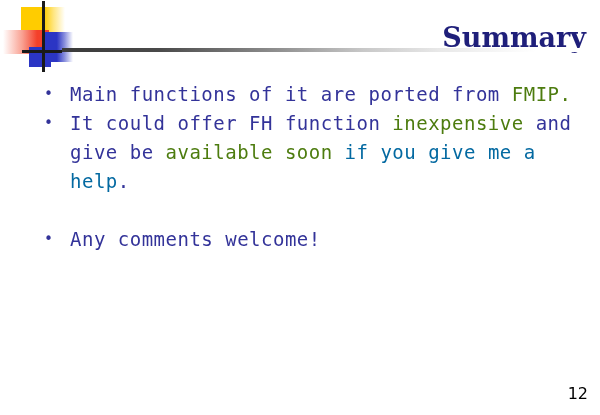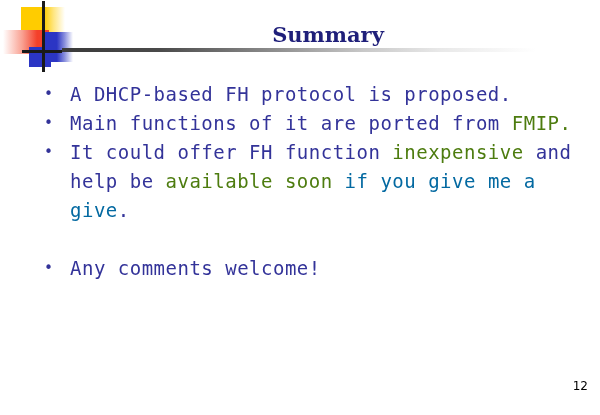--- a/index.html
+++ b/index.html
@@ -77,24 +77,24 @@
     height: 3px;
     background: #1a1a1a;
   }
 
   
   #title {
     position: absolute;
     left: 70px;
     top: 22px;
     width: 516px;
-    text-align: center;
+    text-align: right;
     font-family: "DejaVu Serif", serif;
     font-weight: bold;
-    font-size: 21px;
+    font-size: 27px;
     letter-spacing: 0px;
     color: #1F1F7A;
     white-space: nowrap;
   }
 
   
   #divider {
     position: absolute;
     left: 62px;
     top: 48px;
@@ -136,23 +136,23 @@
     display: inline;
   }
   .c-navy   { color: #333399; }
   .c-orange { color: #4d7c0f; }
   .c-magenta{ color: #0369a1; }
 
   
   #pagenum {
     position: absolute;
     right: 12px;
-    bottom: 22px;
+    bottom: 12px;
     font-family: "DejaVu Sans", sans-serif;
-    font-size: 12px;
+    font-size: 16px;
     color: #000000;
   }
 </style>
 </head>
 <body>
 
 <div id="slide">
 
   <div id="logo">
     <div class="sq sq-yellow"></div>
@@ -161,24 +161,23 @@
     <div class="sq sq-blue-b"></div>
     <div class="rule-v"></div>
     <div class="rule-h-short"></div>
   </div>
 
   <div id="title">Summary</div>
 
   <div id="divider"></div>
 
   <div id="body">
-      <div class="line"><span class="bullet">•</span><span class="txt c-navy">A DHCP-based FH protocol is proposed.</span></div>
       <div class="line"><span class="bullet">•</span><span class="txt c-navy">Main functions of it are ported from </span><span class="txt c-orange">FMIP.</span></div>
       <div class="line"><span class="bullet">•</span><span class="txt c-navy">It could offer FH function </span><span class="txt c-orange">inexpensive</span><span class="txt c-navy"> and</span></div>
-      <div class="line cont"><span class="txt c-navy">help be </span><span class="txt c-orange">available soon </span><span class="txt c-magenta">if you give me a</span></div>
-      <div class="line cont"><span class="txt c-magenta">give</span><span class="txt c-navy">.</span></div>
+      <div class="line cont"><span class="txt c-navy">give be </span><span class="txt c-orange">available soon </span><span class="txt c-magenta">if you give me a</span></div>
+      <div class="line cont"><span class="txt c-magenta">help</span><span class="txt c-navy">.</span></div>
       <div class="line spacer"></div>
       <div class="line"><span class="bullet">•</span><span class="txt c-navy">Any comments welcome!</span></div>
     </div>
 
   <div id="pagenum">12</div>
 
 </div>
 
 </body></html>

